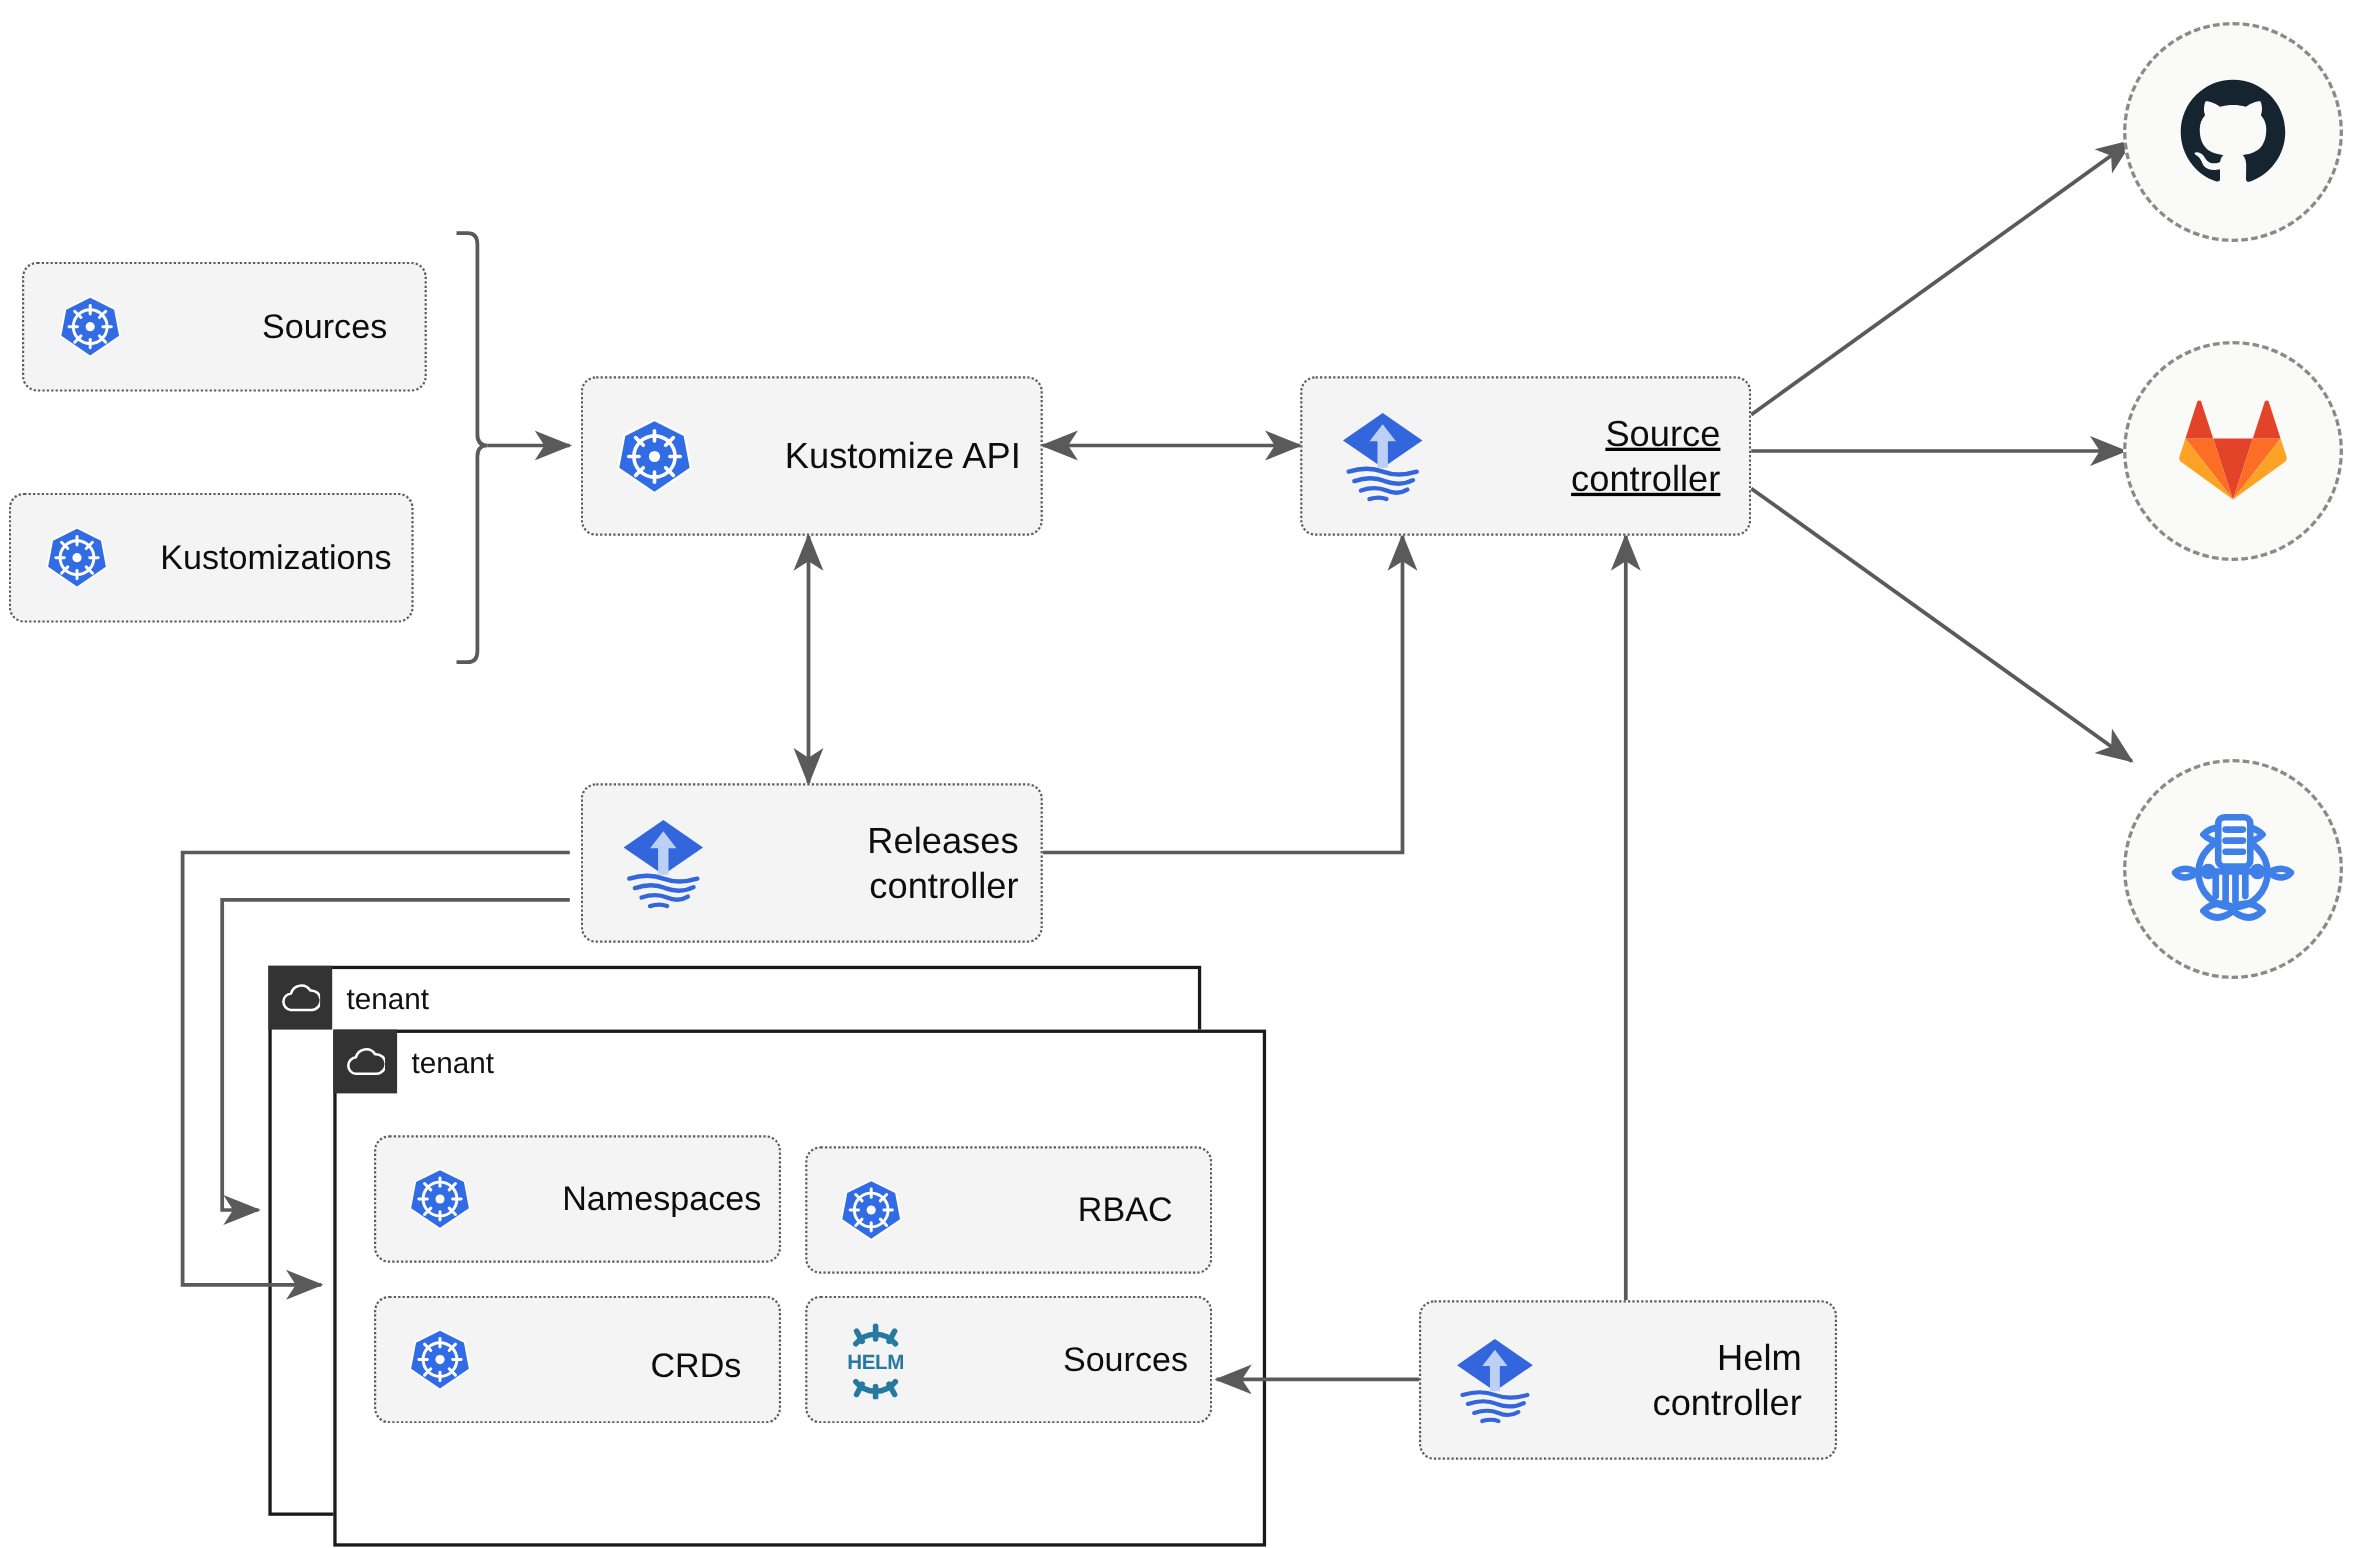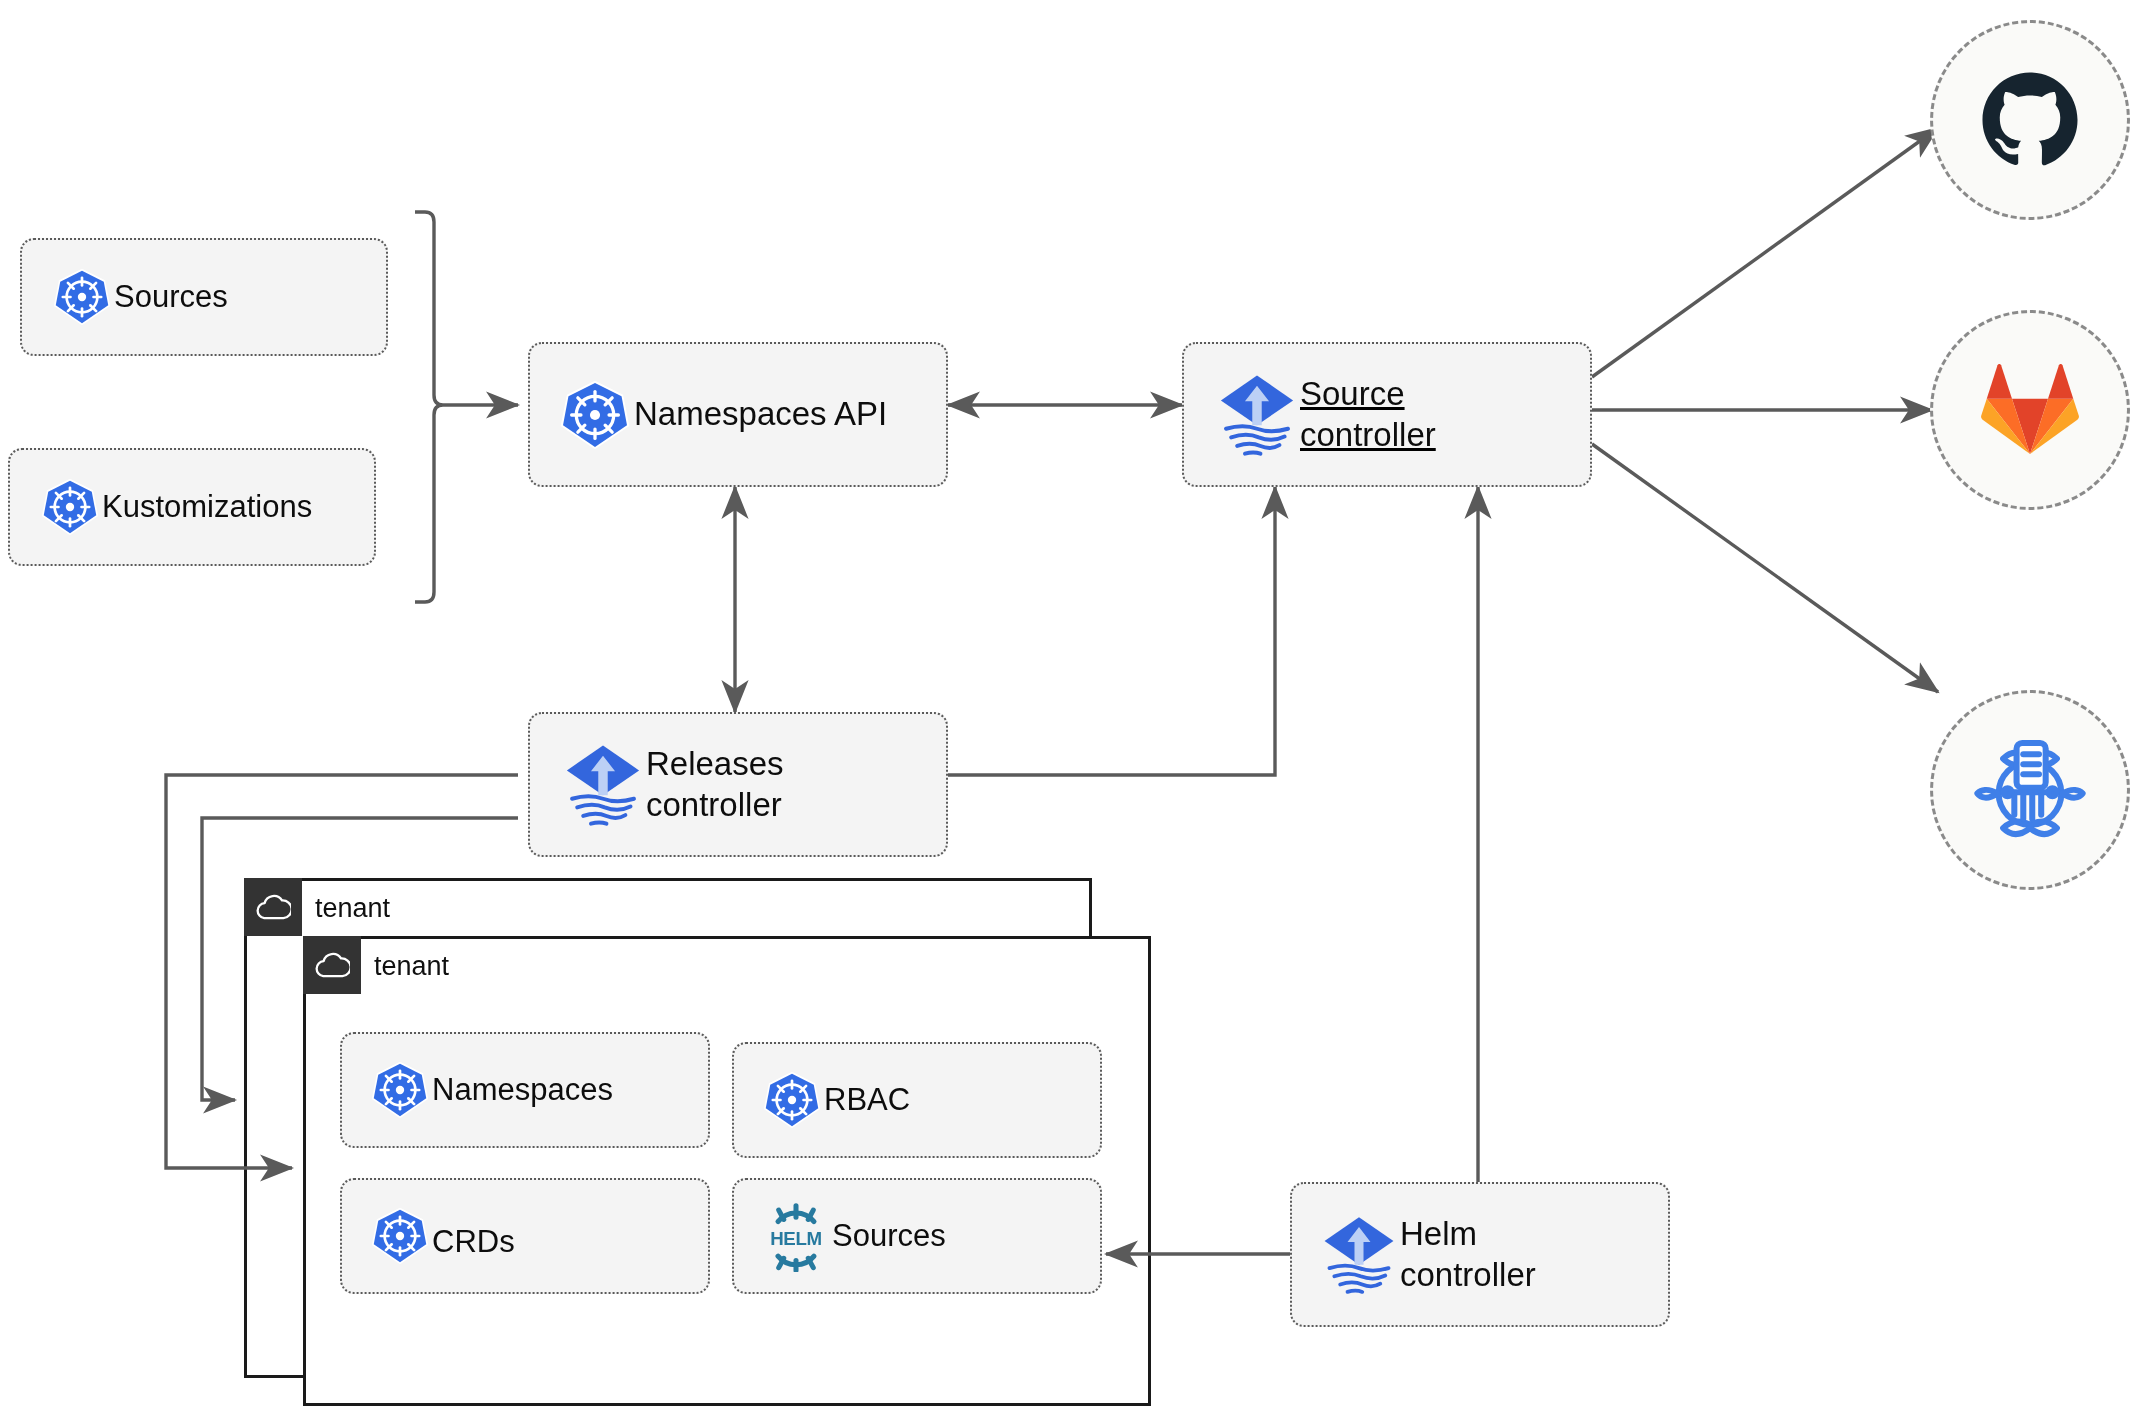--- a/index.html
+++ b/index.html
@@ -29,21 +29,21 @@
     z-index: 5;
   }
   .node .ico {
     flex: 0 0 auto;
     display: flex;
     align-items: center;
     justify-content: center;
   }
   .node .lbl {
     flex: 1 1 auto;
-    text-align: left;
+    text-align: right;
     color: #0d0d0d;
     line-height: 1.22;
     white-space: pre-line;
   }
   .n-small .lbl { font-size: 31px; }
   .n-mid   .lbl { font-size: 33px; }
 
   
   .tenant {
     position: absolute;
@@ -210,21 +210,21 @@
           <line x1="50" y1="68" x2="50" y2="80"></line>
           <line x1="20" y1="50" x2="32" y2="50"></line>
           <line x1="68" y1="50" x2="80" y2="50"></line>
           <line x1="28" y1="28" x2="37" y2="37"></line>
           <line x1="63" y1="63" x2="72" y2="72"></line>
           <line x1="72" y1="28" x2="63" y2="37"></line>
           <line x1="37" y1="63" x2="28" y2="72"></line>
         </g>
       </svg>
     </span>
-    <span class="lbl" style="padding-right:18px;">Namespaces API</span>
+    <span class="lbl" style="padding-right:18px;">Kustomize API</span>
   </div>
 
   <div class="node n-mid" style="left:1182px; top:342px; width:410px; height:145px;text-decoration:underline;">
     <span class="ico" style="margin-left:30px;">
       <svg width="86" height="86" viewBox="0 0 100 100">
         <polygon points="50,4 92,33 50,62 8,33" fill="#3366dd"></polygon>
         <path d="M50 16 L64 34 L55.5 34 L55.5 62 L44.5 62 L44.5 34 L36 34 Z" fill="#bcd0f5"></path>
         <g stroke="#3366dd" stroke-width="4.6" stroke-linecap="round" fill="none">
           <path d="M14 66 Q34 60 50 66 Q66 72 86 66"></path>
           <path d="M20 76 Q38 70 52 76 Q68 82 82 75"></path>

